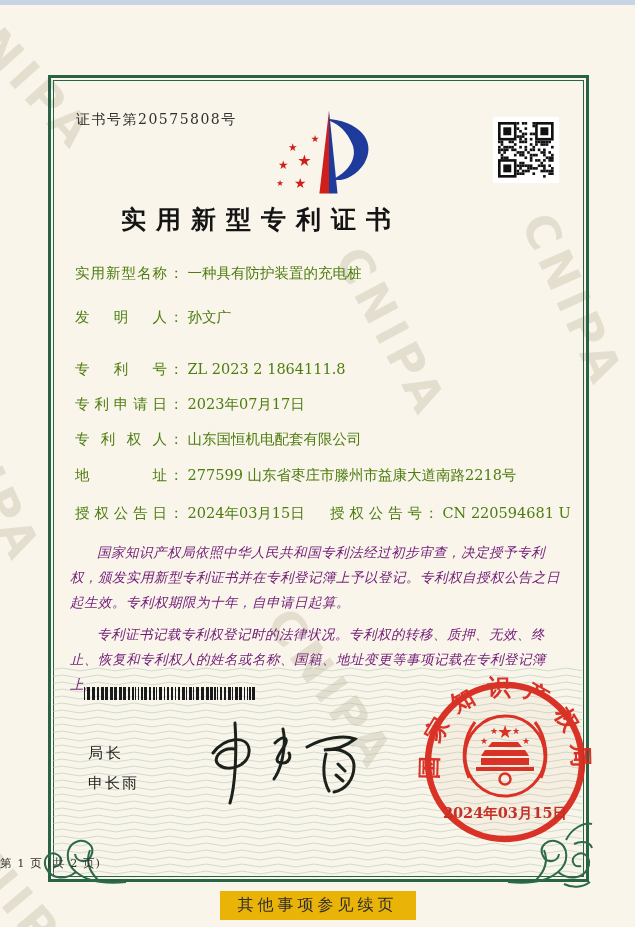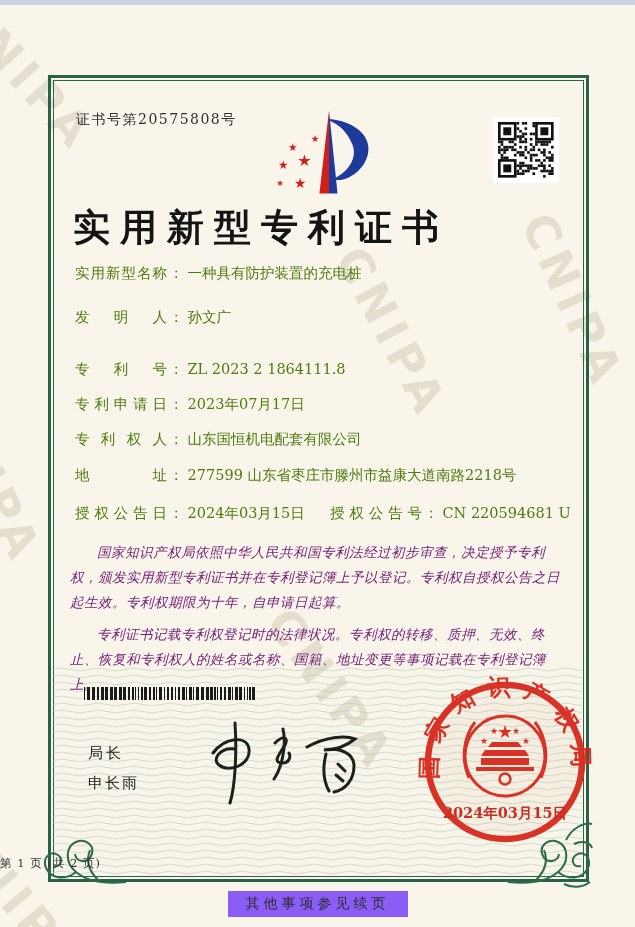--- a/index.html
+++ b/index.html
@@ -15,21 +15,21 @@
   .frame{left:48px;top:75px;width:535px;height:801px;border:3px solid #2a6247;}
   .frame-inner{position:absolute;inset:2px;border:1px solid #2a6247;}
   
   .guilloche{left:53px;top:666px;width:529px;height:212px;opacity:.55;}
   
   .ornament{width:88px;height:80px;}
   
   .cert-no{left:76px;top:111px;font-size:14px;letter-spacing:1.5px;color:#2f2f2f;text-align:center;}
   .logo{left:270px;top:104px;}
   .qr{left:493px;top:117px;width:66px;height:66px;background:#fff;padding:0;}
-  .title{left:0;top:203px;width:512px;text-align:center;font-size:37px;font-weight:700;
+  .title{left:0;top:203px;width:512px;text-align:center;font-size:25px;font-weight:700;
          letter-spacing:10px;color:#141414;}
   .title span{margin-right:-10px;}
   
   .f-row{position:absolute;left:75px;width:500px;font-size:14.5px;color:#4d7c0f;line-height:22px;}
   .f-label{display:inline-block;width:92px;text-align:justify;text-align-last:justify;vertical-align:top;}
   .f-colon{display:inline-block;margin:0 4px 0 2px;vertical-align:top;}
   .f-value{display:inline-block;vertical-align:top;max-width:380px;}
   .grant-group2{position:absolute;left:255px;top:0;}
   
   .body-text{left:70px;top:540px;width:498px;font-size:13.5px;line-height:25px;color:#701a75;
@@ -39,21 +39,21 @@
   .barcode{left:84px;top:687px;}
   .sign-label{left:88px;top:744px;font-family:"DejaVu Sans","Liberation Sans",sans-serif;
               font-size:15px;letter-spacing:3px;color:#222;}
   .sign-name{left:88px;top:774px;font-family:"DejaVu Sans","Liberation Sans",sans-serif;
              font-size:15px;letter-spacing:2px;color:#222;}
   .signature{left:195px;top:713px;}
   .seal{left:416px;top:676px;opacity:.95;}
   
   .page-info{left:0;top:856px;width:635px;font-size:11.5px;letter-spacing:1px;color:#333;}
   .cont-note{left:0;top:891px;width:635px;text-align:center;}
-  .cont-note span{display:inline-block;background:#8b5cf6;padding:4px 18px;font-size:14px;
+  .cont-note span{display:inline-block;background:#eab308;padding:4px 18px;font-size:16px;
                   letter-spacing:4px;color:#2e2e2e;text-align:right;}
 </style>
 </head>
 <body>
 
 <div class="abs top-strip"></div>
 
 <div class="abs wm" style="left:-18px;top:-12px;transform:rotate(48deg);">CNIPA</div>
 <div class="abs wm" style="left:372px;top:238px;transform:rotate(62deg);">CNIPA</div>
 <div class="abs wm" style="left:560px;top:205px;transform:rotate(66deg);">CNIPA</div>

